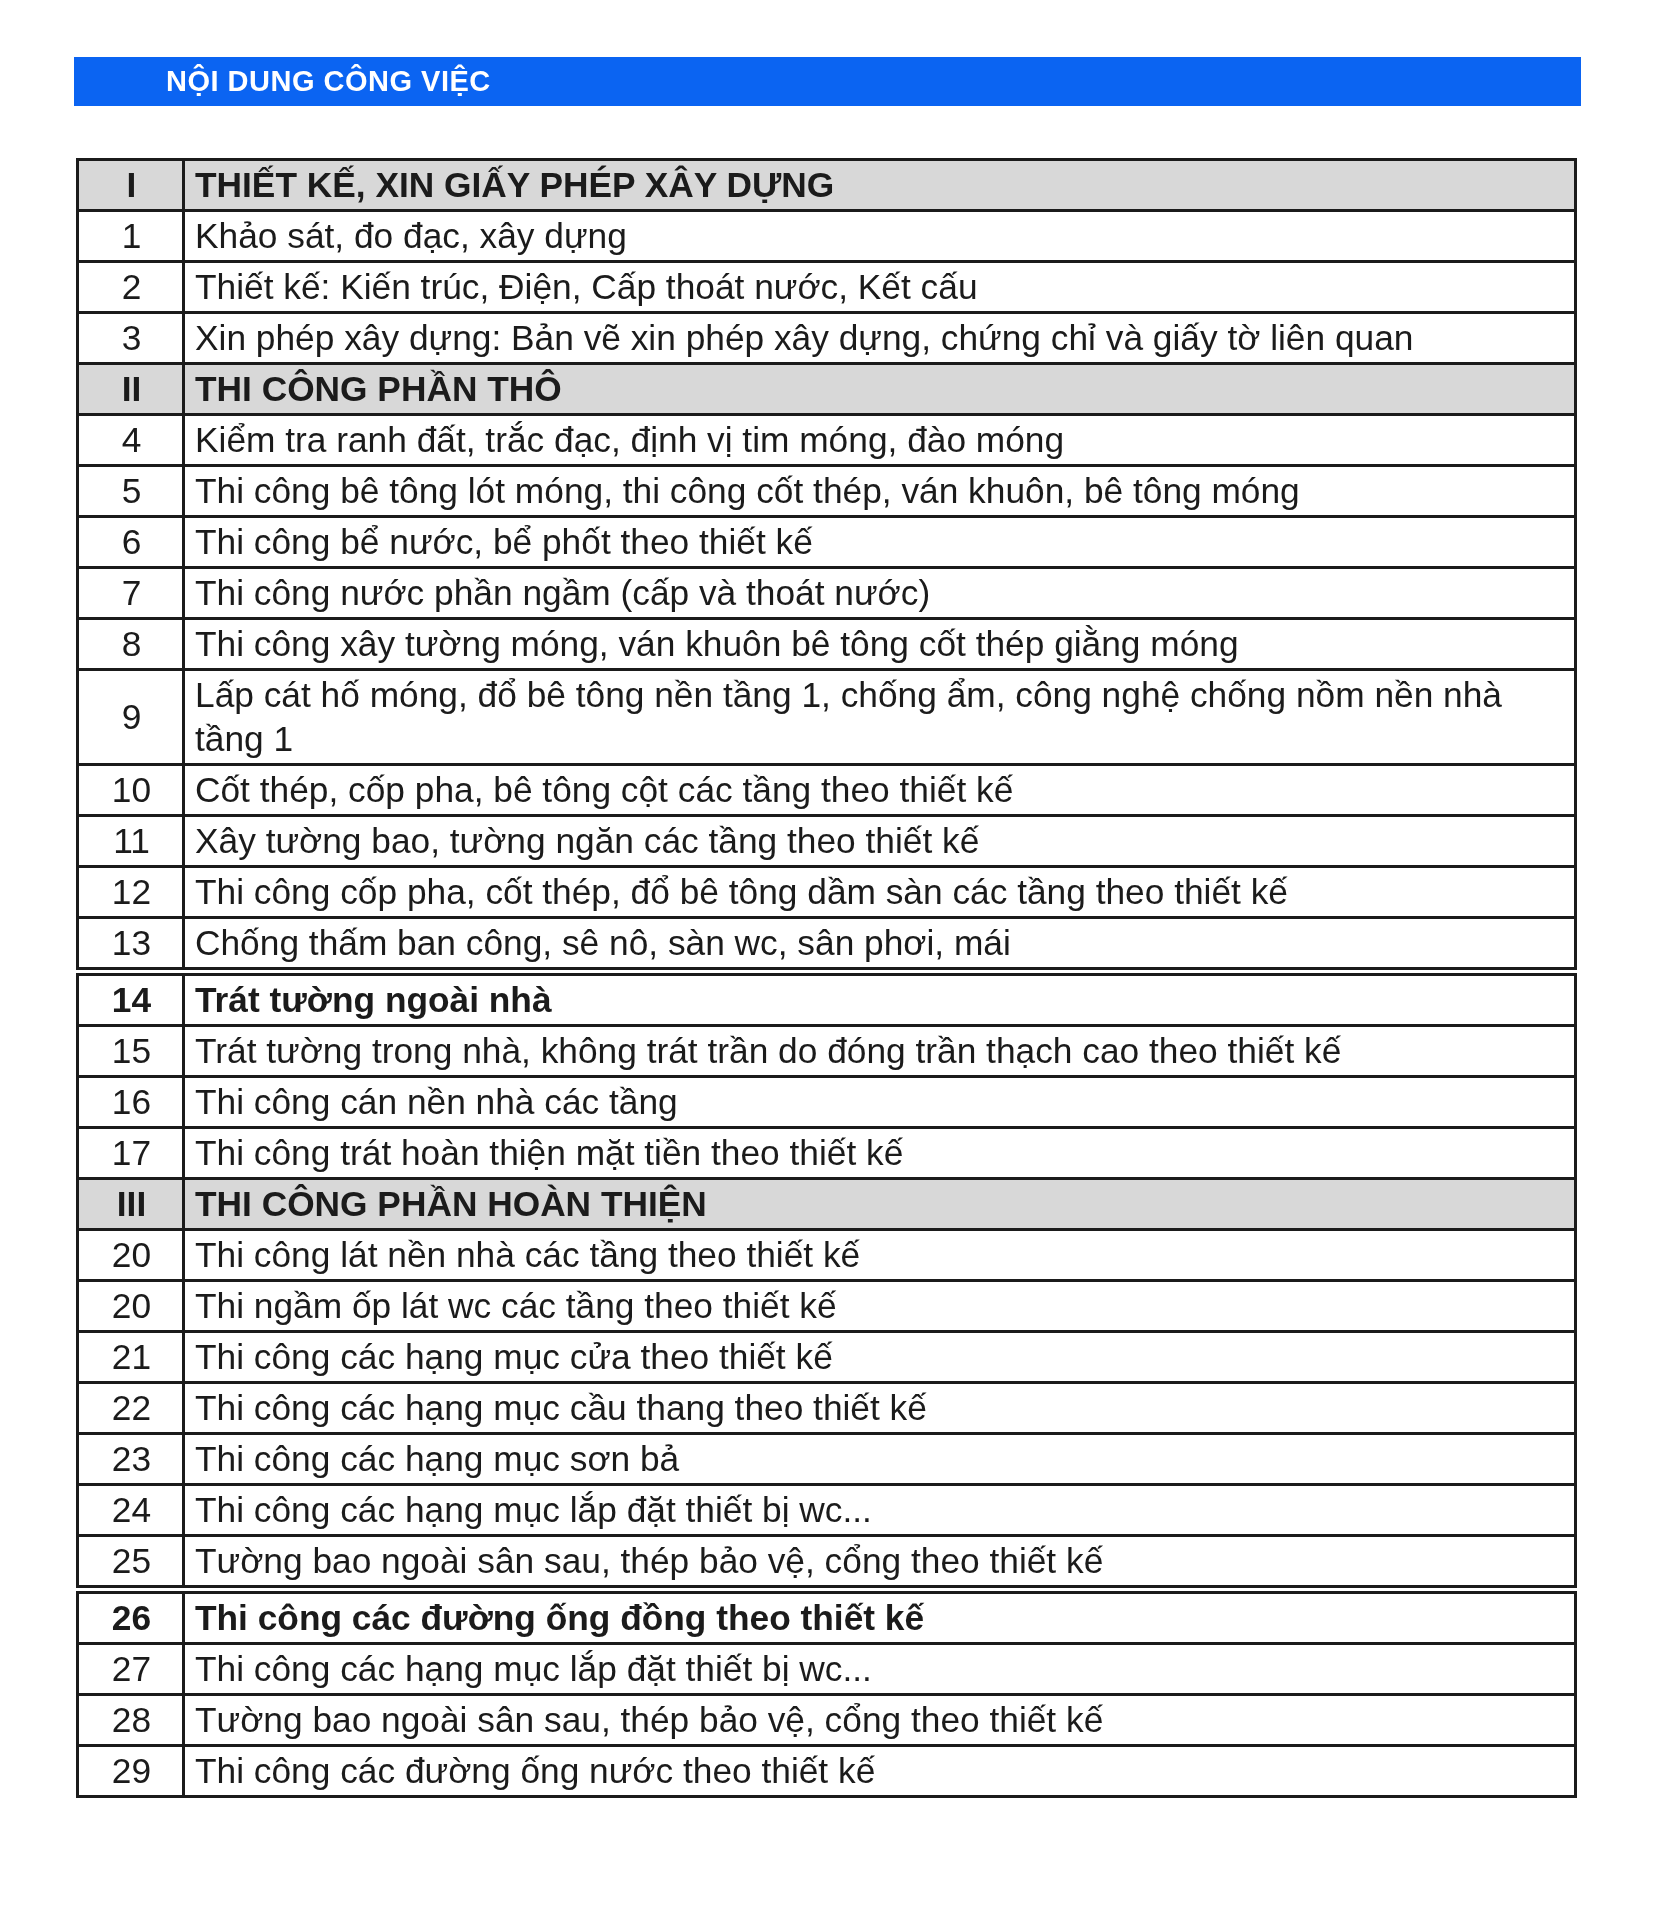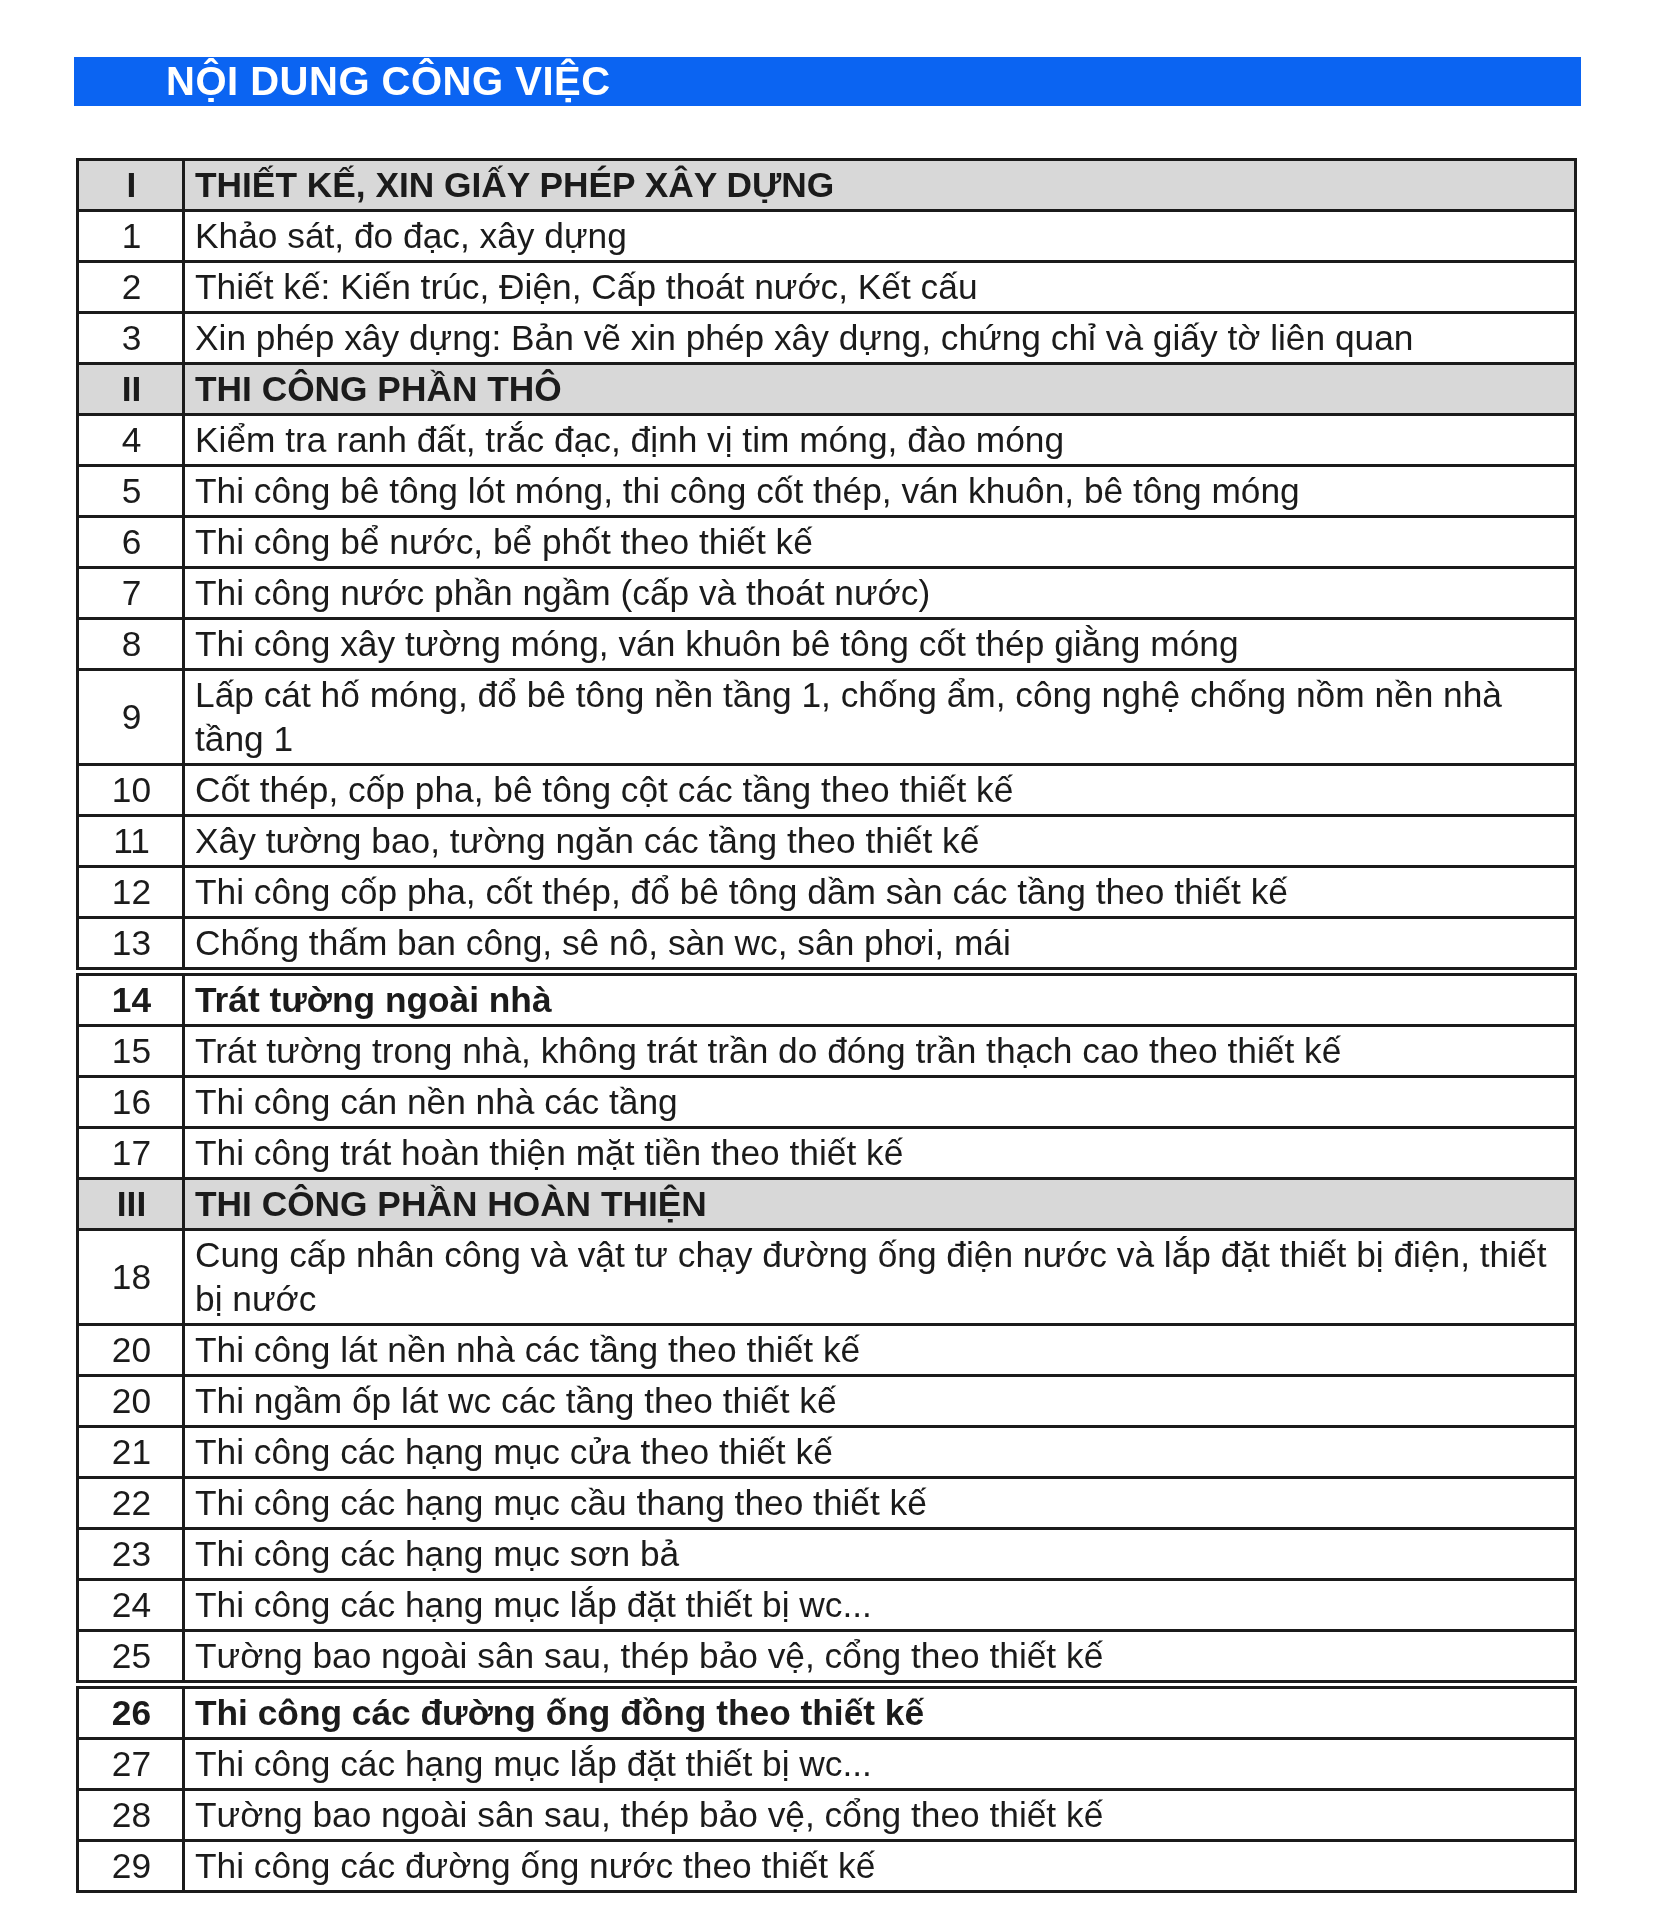--- a/index.html
+++ b/index.html
@@ -23,21 +23,21 @@
     position:absolute;
     left:74px;top:57px;
     width:1507px;height:49px;
     background:var(--title-bg);
     display:flex;align-items:center;
     box-sizing:border-box;
     padding-left:92px;
   }
   .title-bar .title{
     color:var(--title-fg);
-    font-size:40px;
+    font-size:29px;
     font-weight:bold;
     letter-spacing:.5px;
     white-space:nowrap;
   }
   table.work-table{
     position:absolute;
     left:76px;top:158px;
     width:1501px;
     border-collapse:collapse;
     table-layout:fixed;
@@ -153,24 +153,20 @@
   </tr>
       <tr>
     <td class="no">17</td>
     <td class="label">Thi công trát hoàn thiện mặt tiền theo thiết kế</td>
   </tr>
       <tr class="section">
     <td class="no">III</td>
     <td class="label">THI CÔNG PHẦN HOÀN THIỆN</td>
   </tr>
       <tr>
-    <td class="no">18</td>
-    <td class="label">Cung cấp nhân công và vật tư chạy đường ống điện nước và lắp đặt thiết bị điện, thiết bị nước</td>
-  </tr>
-      <tr>
     <td class="no">20</td>
     <td class="label">Thi công lát nền nhà các tầng theo thiết kế</td>
   </tr>
       <tr>
     <td class="no">20</td>
     <td class="label">Thi ngầm ốp lát wc các tầng theo thiết kế</td>
   </tr>
       <tr>
     <td class="no">21</td>
     <td class="label">Thi công các hạng mục cửa theo thiết kế</td>

